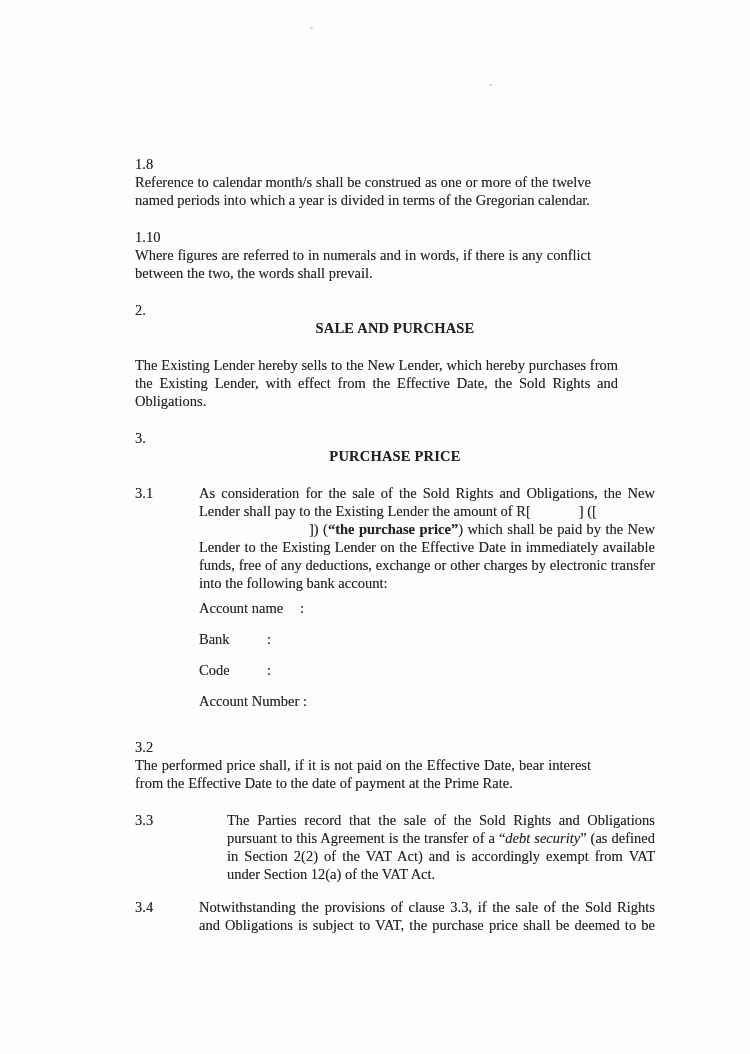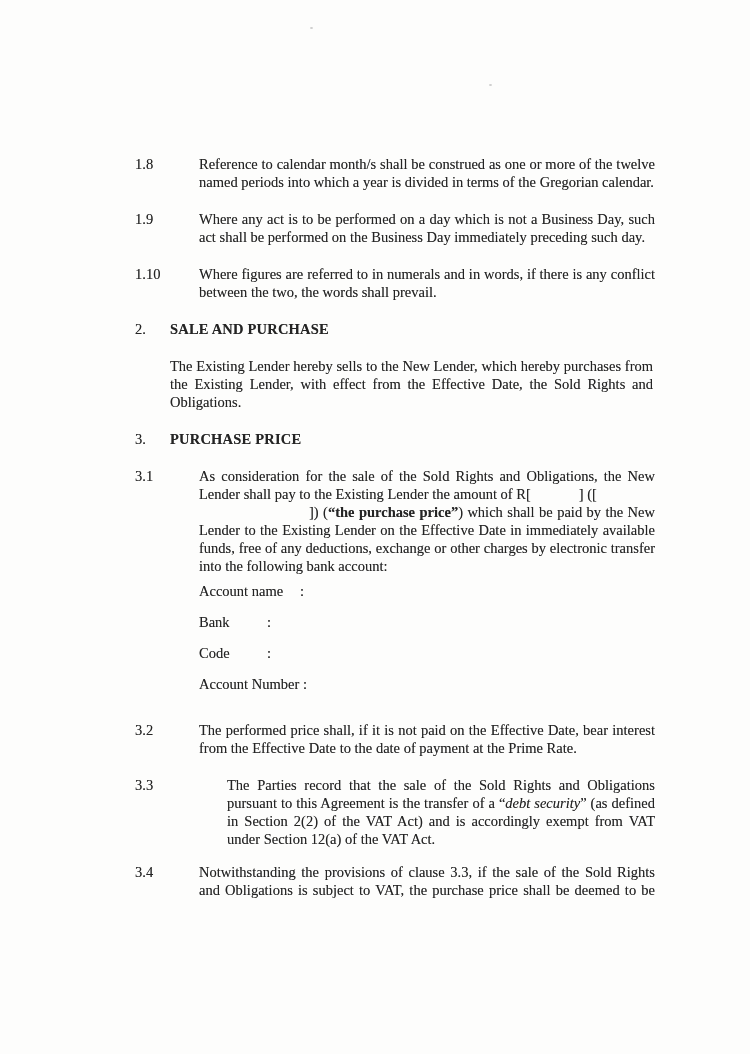--- a/index.html
+++ b/index.html
@@ -16,27 +16,27 @@
     font-family: "Liberation Serif", "DejaVu Serif", serif;
     font-size: 14.5px;
     line-height: 18px;
     color: #242424;
     text-shadow: 0 0 0.4px rgba(40,40,40,0.45);
   }
   .content {
     padding: 155px 0 0 135px;
     width: 520px;
   }
-  .block { margin-bottom: 19px; }
+  .block { margin-bottom: 19px; flex-direction: column; }
   .clause { display: flex; }
   .clause .num { width: 64px; flex-shrink: 0; }
   .clause .body { width: 456px; }
   .section { display: flex; }
   .section .num { width: 35px; flex-shrink: 0; }
-  .section .heading { font-weight: bold; letter-spacing: 0.2px; }
+  .section .heading { font-weight: bold; letter-spacing: 0.2px; text-align: center; }
   .section .sbody { width: 483px; }
   .just { text-align: justify; }
   .just-last { text-align: justify; text-align-last: justify; }
   .b { font-weight: bold; }
   .i { font-style: italic; }
   .gap48 { display: inline-block; width: 48px; }
   .gap110 { display: inline-block; width: 110px; }
   .bank { margin-top: 7px; }
   .bank-row { margin-bottom: 13px; }
   .bank-row:last-child { margin-bottom: 0; }
@@ -62,24 +62,20 @@
   <div class="speck" style="left:310px; top:27px;"></div>
   <div class="speck" style="left:489px; top:84px;"></div>
 
   <div class="content">
 
     <div class="clause block">
       <div class="num">1.8</div>
       <div class="body just">Reference to calendar month/s shall be construed as one or more of the twelve named periods into which a year is divided in terms of the Gregorian calendar.</div>
     </div>
 
-    <div class="clause block">
-      <div class="num">1.9</div>
-      <div class="body just">Where any act is to be performed on a day which is not a Business Day, such act shall be performed on the Business Day immediately preceding such day.</div>
-    </div>
 
     <div class="clause block">
       <div class="num">1.10</div>
       <div class="body just">Where figures are referred to in numerals and in words, if there is any conflict between the two, the words shall prevail.</div>
     </div>
 
     <div class="section block">
       <div class="num">2.</div>
       <div class="heading">SALE AND PURCHASE</div>
     </div>

